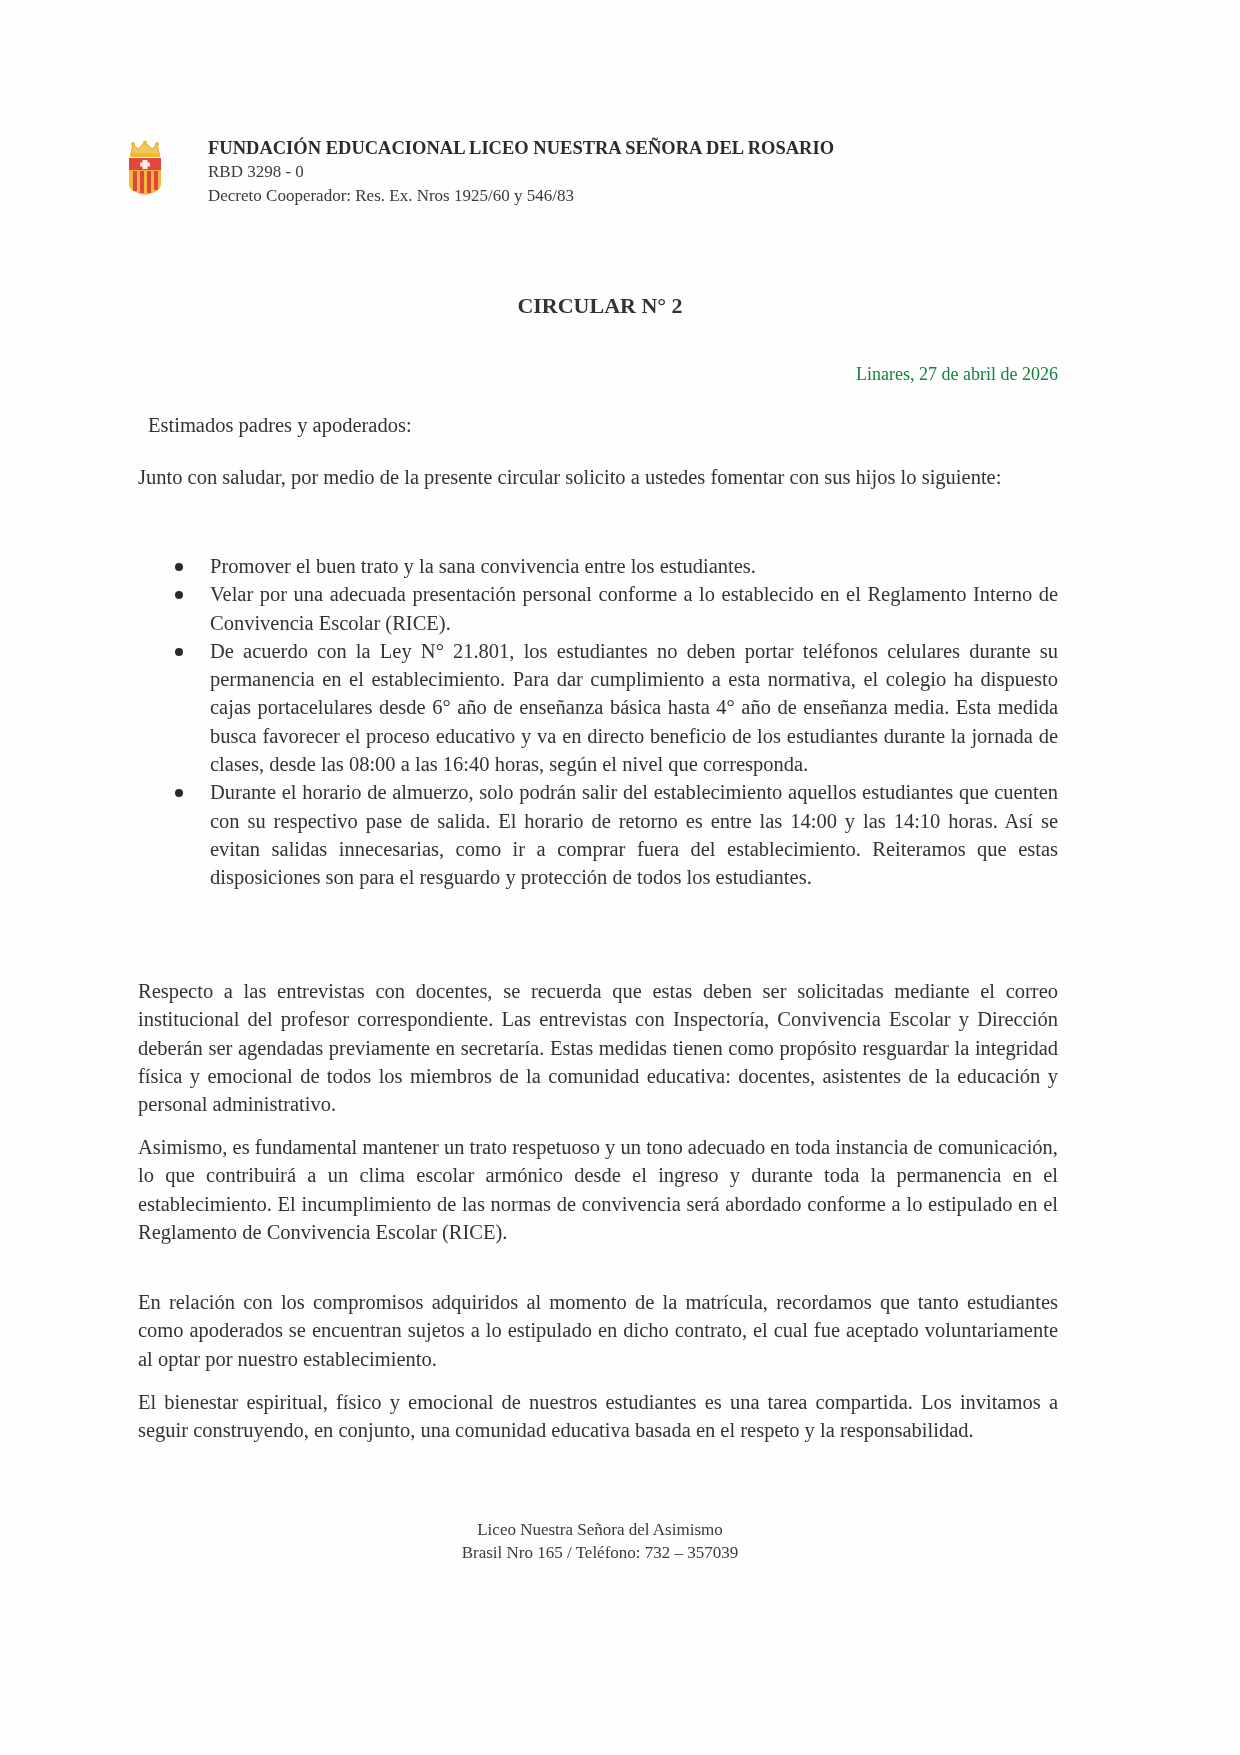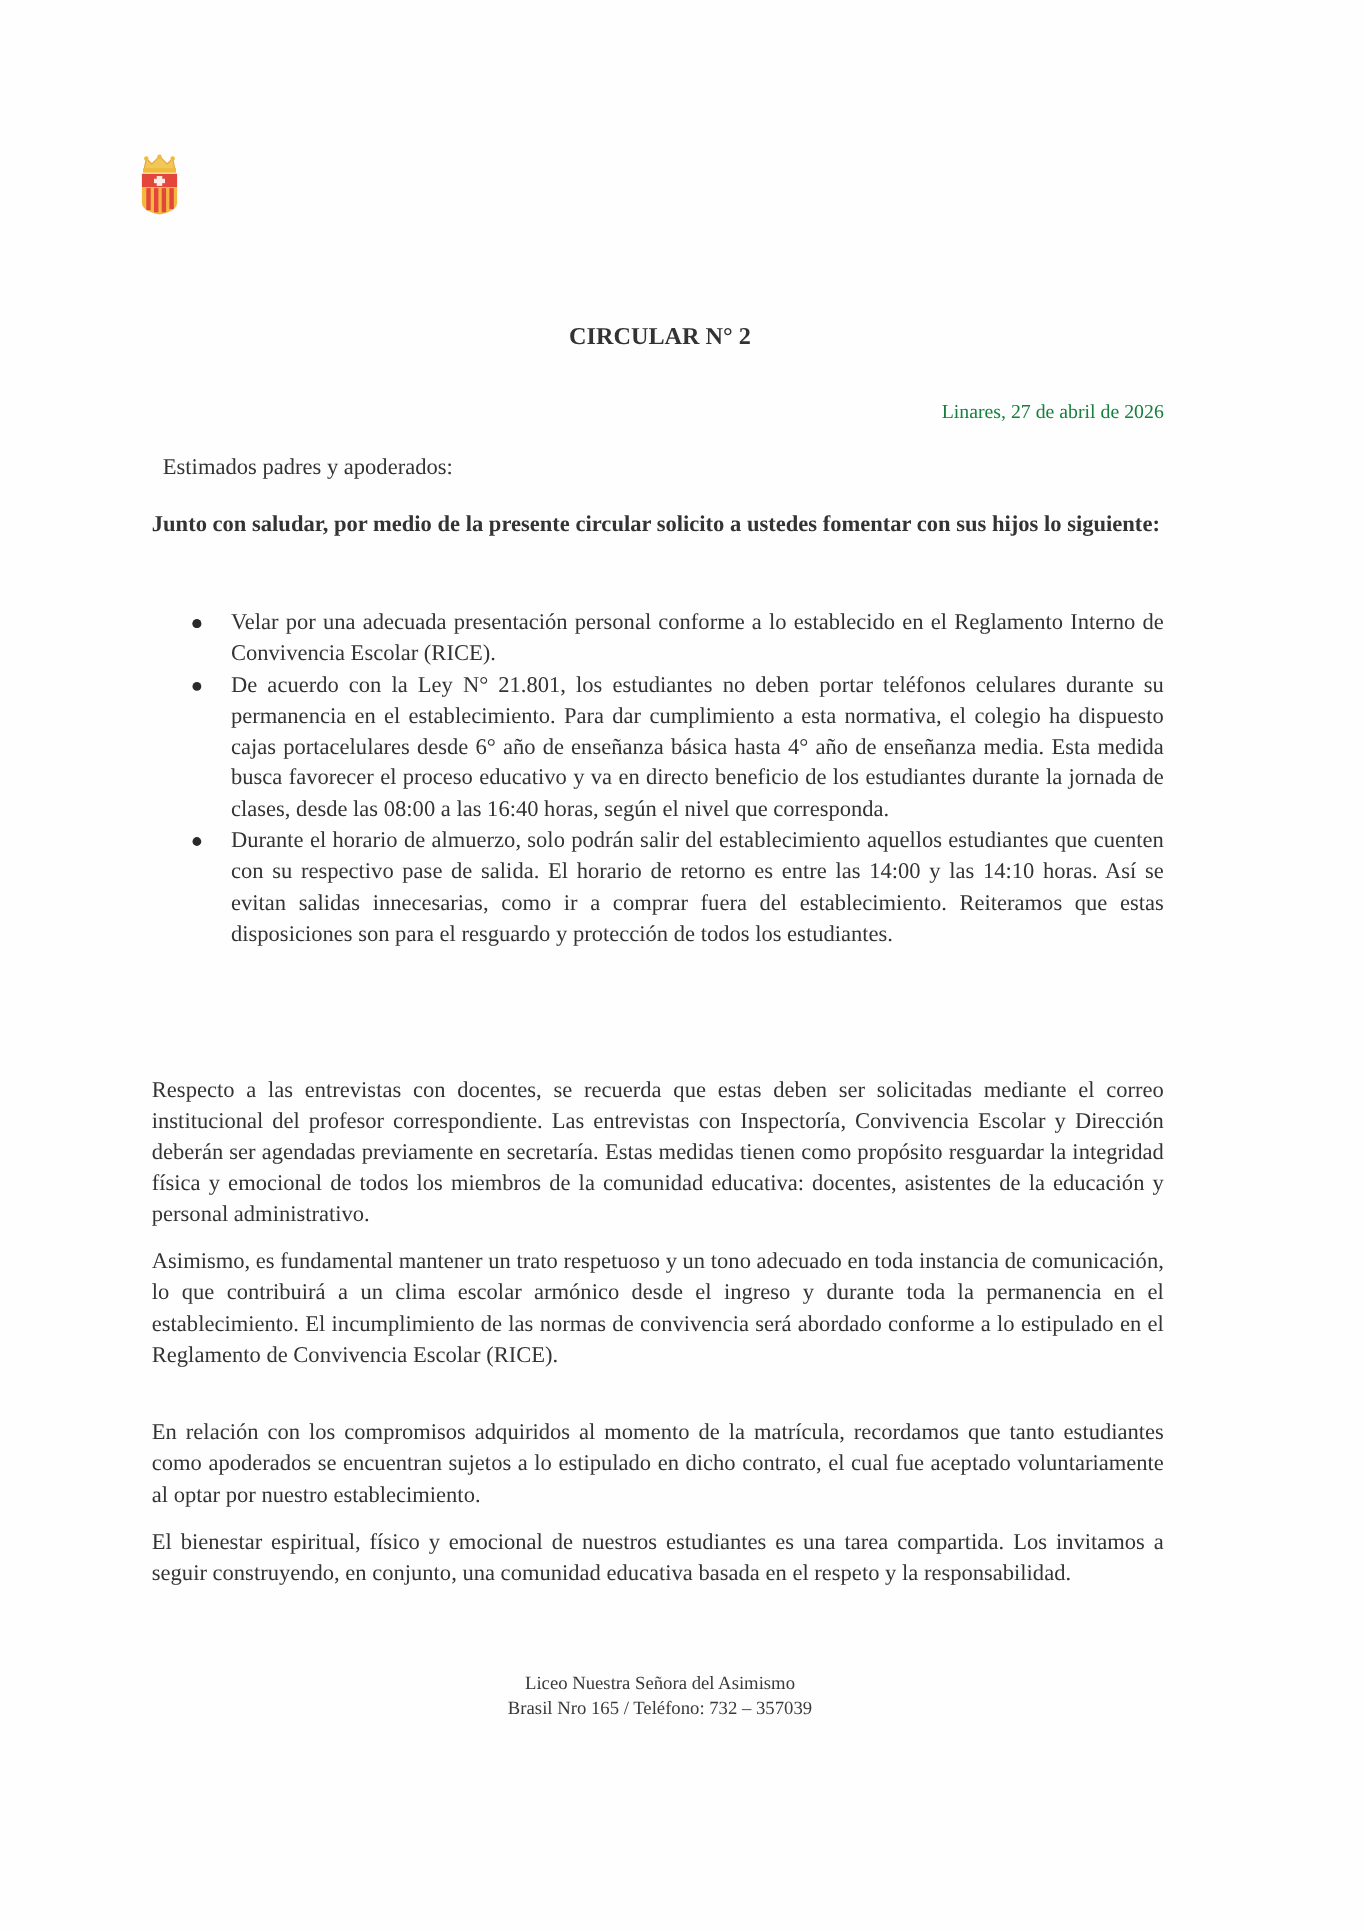--- a/index.html
+++ b/index.html
@@ -21,21 +21,21 @@
     font-size: 22px; font-weight: bold; color: #333;
   }
   .title span { text-underline-offset: 3px; }
 
   .date {
     position: absolute; right: 182px; top: 364px; font-size: 18px; color: #15803d;
   }
 
   .body-text { position: absolute; left: 138px; width: 920px; font-size: 20.5px; line-height: 28.3px; color: #333; text-align: justify; }
   .greeting { top: 411px; margin-left: 10px; }
-  .intro { top: 463px; font-weight: bold; }
+  .intro { top: 463px; }
 
   .bullets { position: absolute; left: 172px; width: 886px; top: 552px; margin: 0; padding: 0; list-style: none; font-size: 20.5px; line-height: 28.3px; color: #333; }
   .bullets li { position: relative; padding-left: 38px; text-align: justify; }
   .bullets li .dot { position: absolute; left: 3px; top: 11px; width: 8px; height: 8px; border-radius: 50%; background: #2a2a2a; }
 
   .p1 { top: 977px; }
   .p2 { top: 1133px; }
   .p3 { top: 1288px; }
   .p4 { top: 1388px; }
 
@@ -64,32 +64,37 @@
       <rect x="15" y="22.5" width="10" height="4" fill="#fbe9e3"></rect>
 
       <path d="M4 30 L36 30 L36 44 Q36 52 20 55 Q4 52 4 44 Z" fill="#f3b63e"></path>
       <rect x="8" y="31" width="4" height="20" fill="#e3473b"></rect>
       <rect x="15" y="31" width="4" height="22" fill="#e3473b"></rect>
       <rect x="22" y="31" width="4" height="22" fill="#e3473b"></rect>
       <rect x="29" y="31" width="4" height="19" fill="#e3473b"></rect>
     </svg>
   </div>
 
+  <div class="header">
+    <div class="org">FUNDACIÓN EDUCACIONAL LICEO NUESTRA SEÑORA DEL ROSARIO</div>
+    <div class="line">RBD 3298 - 0</div>
+    <div class="line">Decreto Cooperador: Res. Ex. Nros 1925/60 y 546/83</div>
+  </div>
 
   <div class="title">
     <span>CIRCULAR N° 2</span>
   </div>
 
   <div class="date">Linares, 27 de abril de 2026</div>
 
   <div class="body-text greeting">Estimados padres y apoderados:</div>
   <div class="body-text intro">Junto con saludar, por medio de la presente circular solicito a ustedes fomentar con sus hijos lo siguiente:</div>
 
   <ul class="bullets">
-    <li><span class="dot"></span></li>
+    <li><span class="dot"></span><span>Promover el buen trato y la sana convivencia entre los estudiantes.</span></li>
     <li><span class="dot"></span><span>Velar por una adecuada presentación personal conforme a lo establecido en el Reglamento Interno de Convivencia Escolar (RICE).</span></li>
     <li><span class="dot"></span><span>De acuerdo con la Ley N° 21.801, los estudiantes no deben portar teléfonos celulares durante su permanencia en el establecimiento. Para dar cumplimiento a esta normativa, el colegio ha dispuesto cajas portacelulares desde 6° año de enseñanza básica hasta 4° año de enseñanza media. Esta medida busca favorecer el proceso educativo y va en directo beneficio de los estudiantes durante la jornada de clases, desde las 08:00 a las 16:40 horas, según el nivel que corresponda.</span></li>
     <li><span class="dot"></span><span>Durante el horario de almuerzo, solo podrán salir del establecimiento aquellos estudiantes que cuenten con su respectivo pase de salida. El horario de retorno es entre las 14:00 y las 14:10 horas. Así se evitan salidas innecesarias, como ir a comprar fuera del establecimiento. Reiteramos que estas disposiciones son para el resguardo y protección de todos los estudiantes.</span></li>
   </ul>
 
   <div class="body-text p1">Respecto a las entrevistas con docentes, se recuerda que estas deben ser solicitadas mediante el correo institucional del profesor correspondiente. Las entrevistas con Inspectoría, Convivencia Escolar y Dirección deberán ser agendadas previamente en secretaría. Estas medidas tienen como propósito resguardar la integridad física y emocional de todos los miembros de la comunidad educativa: docentes, asistentes de la educación y personal administrativo.</div>
   <div class="body-text p2">Asimismo, es fundamental mantener un trato respetuoso y un tono adecuado en toda instancia de comunicación, lo que contribuirá a un clima escolar armónico desde el ingreso y durante toda la permanencia en el establecimiento. El incumplimiento de las normas de convivencia será abordado conforme a lo estipulado en el Reglamento de Convivencia Escolar (RICE).</div>
   <div class="body-text p3">En relación con los compromisos adquiridos al momento de la matrícula, recordamos que tanto estudiantes como apoderados se encuentran sujetos a lo estipulado en dicho contrato, el cual fue aceptado voluntariamente al optar por nuestro establecimiento.</div>
   <div class="body-text p4">El bienestar espiritual, físico y emocional de nuestros estudiantes es una tarea compartida. Los invitamos a seguir construyendo, en conjunto, una comunidad educativa basada en el respeto y la responsabilidad.</div>
 

